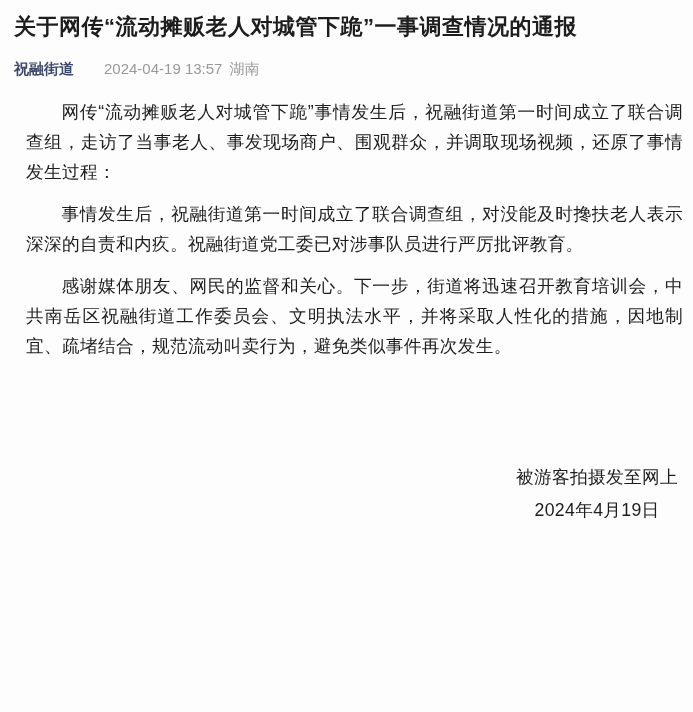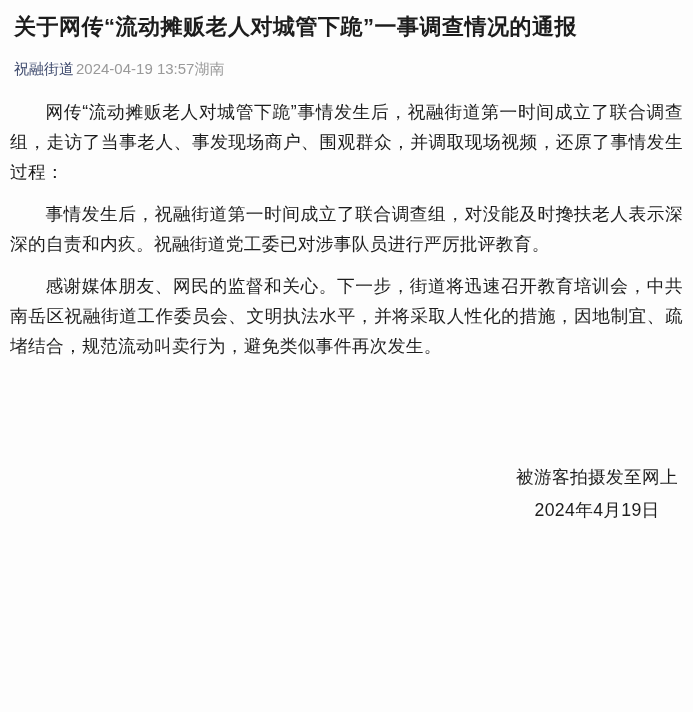--- a/index.html
+++ b/index.html
@@ -27,34 +27,35 @@
   }
   .meta {
     padding: 17px 14px 0 14px;
     font-size: 15px;
     line-height: 20px;
     color: var(--meta-text, #999999);
     white-space: nowrap;
   }
   .meta .source {
     color: var(--source-link, #3e4a6d);
-    font-weight: 400;
-    margin-right: 2px;
+    font-weight: 700;
+    margin-right: 30px;
     cursor: pointer;
   }
   .meta .time {
-    margin-right: 0;
+    margin-right: 7px;
   }
   .article {
     padding: 18px 10px 0 10px;
     font-size: 17.7px;
     line-height: 30px;
     letter-spacing: 0.3px;
     color: var(--body-text, #1d1d1d);
     text-align: justify;
+    margin-left: 16px;
   }
   .article p {
     margin: 0 0 12px 0;
     text-indent: 2em;
   }
   .signature {
     margin: 100px 15px 0 auto;
     width: fit-content;
     text-align: center;
     font-size: 17.7px;

